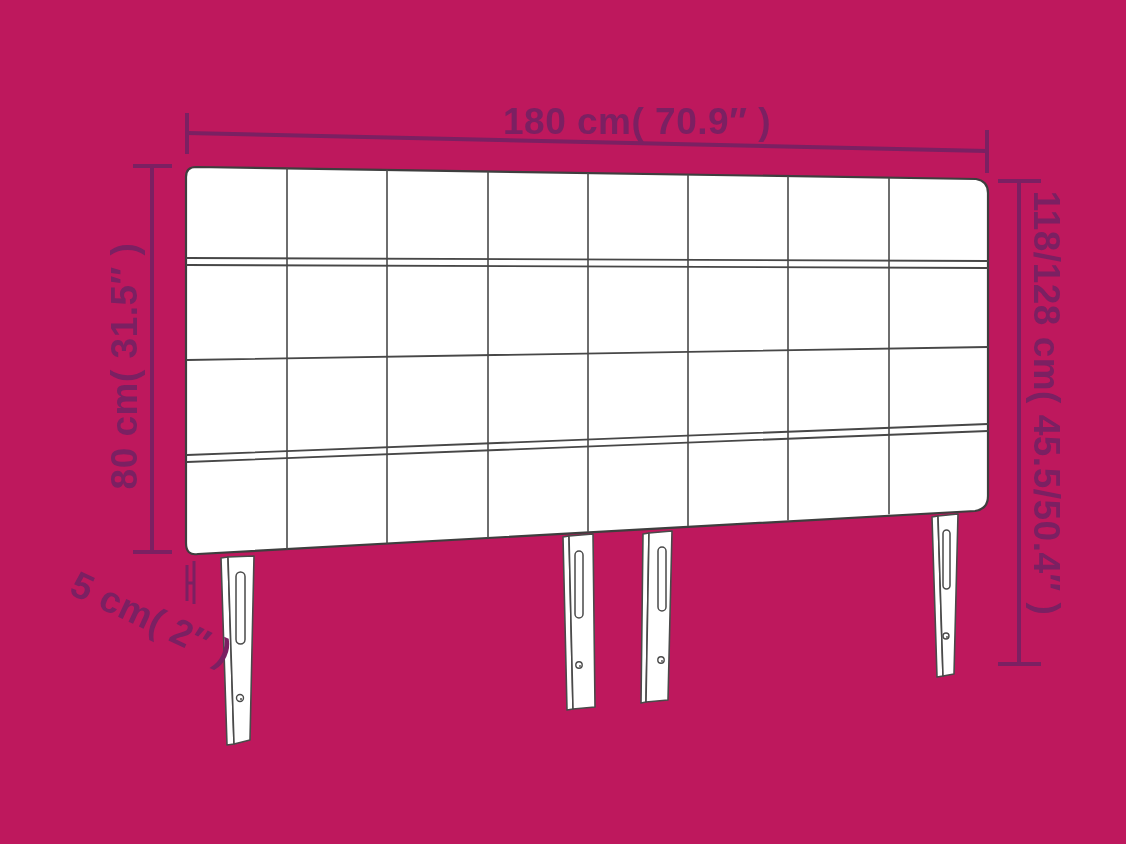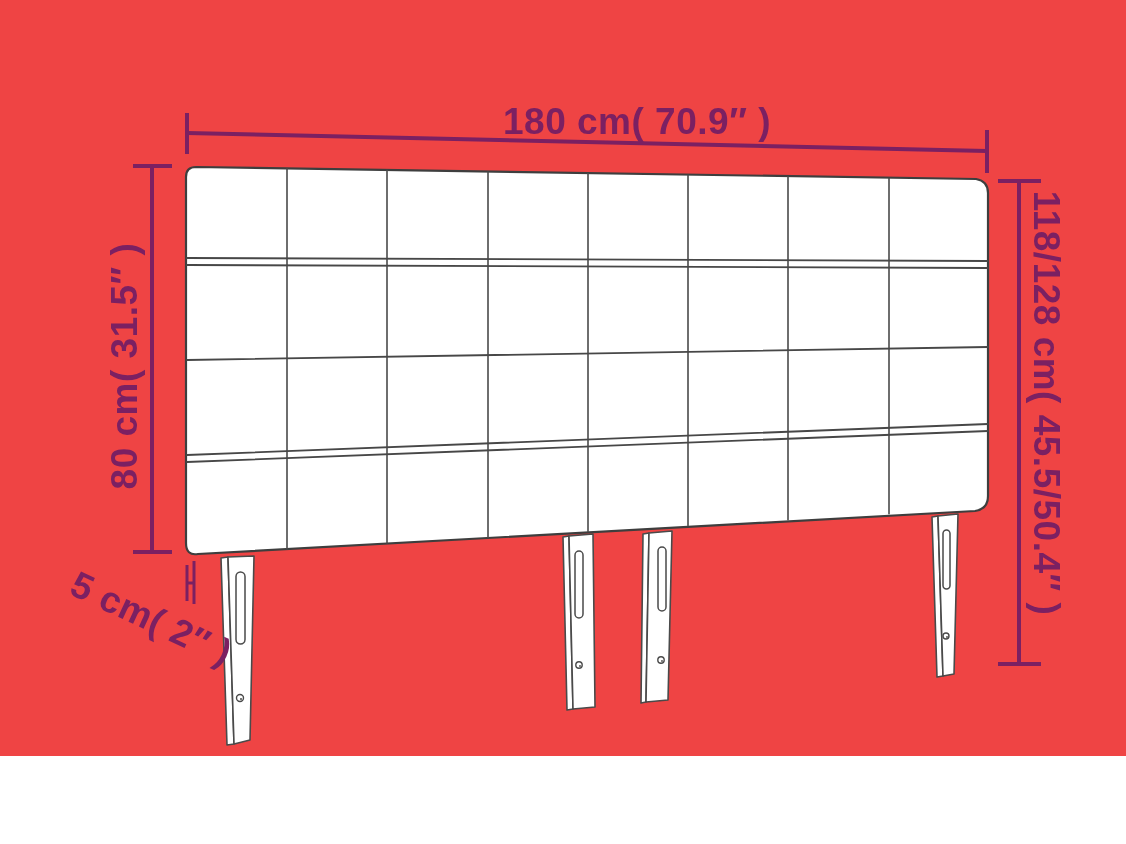--- a/index.html
+++ b/index.html
@@ -7,22 +7,22 @@
     padding: 0;
     width: 1126px;
     height: 844px;
     background: #ffffff;
     overflow: hidden;
     font-family: "Liberation Sans", sans-serif;
   }
   .stage {
     position: relative;
     width: 1126px;
-    height: 756px;
-    background: #ef4444;
+    height: 844px;
+    background: #be185d;
   }
   svg { display: block; }
   .outline {
     fill: #ffffff;
     stroke: #3e3e3e;
     stroke-width: 2.2;
     stroke-linejoin: round;
   }
   .gridline {
     stroke: #4a4a4a;

